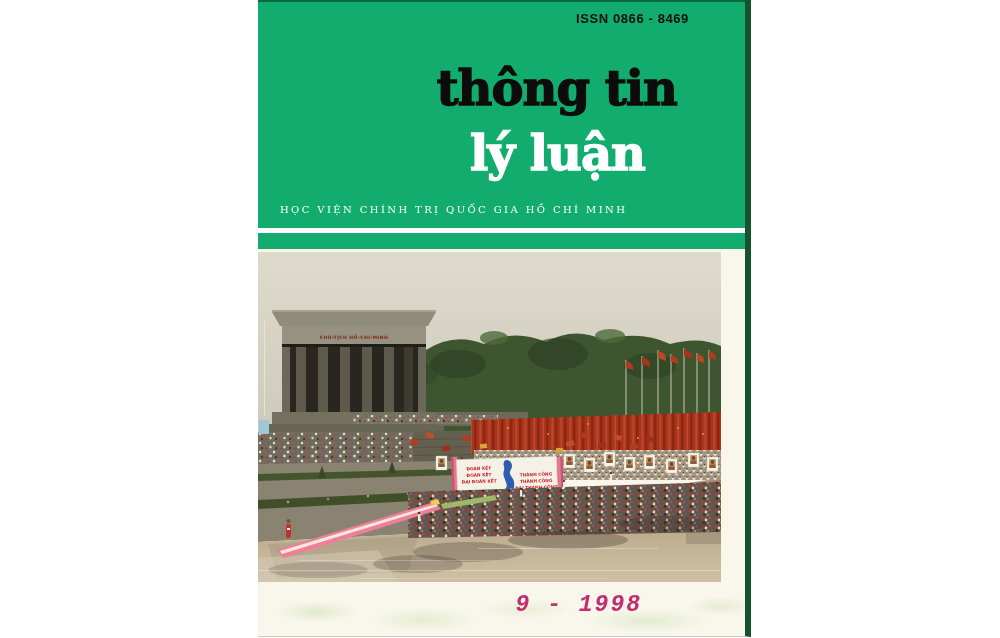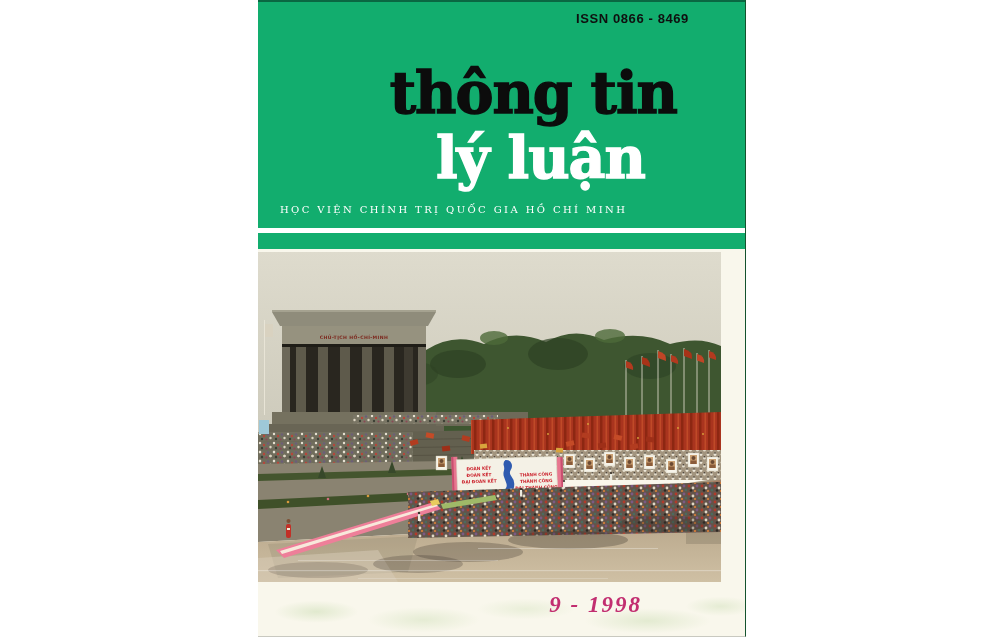--- a/index.html
+++ b/index.html
@@ -1,45 +1,45 @@
 <!DOCTYPE html>
 <html><head>
 <meta charset="utf-8">
 <style>
   html,body{margin:0;padding:0;background:#ffffff;}
   .page{position:relative;width:1000px;height:638px;background:#ffffff;overflow:hidden;
         font-family:"DejaVu Serif", serif;}
   .cover{position:absolute;left:258px;top:0;width:487px;height:636px;background:#f9f7ec;
-         border-right:1px solid #14532d;border-bottom:1px solid #c9c9c0;}
+         border-right:6px solid #14532d;border-bottom:1px solid #c9c9c0;}
   
   .header{position:absolute;left:0;top:0;width:100%;height:228px;background:#12ad6e;
           border-top:2px solid #0a6742;box-sizing:border-box;}
   .issn{position:absolute;left:318px;top:9px;font-family:"Liberation Sans",sans-serif;
         font-weight:bold;font-size:13px;letter-spacing:.6px;color:#0f0f0f;}
   .title1,.title2{position:absolute;font-family:"DejaVu Serif",serif;font-weight:bold;
-        font-size:57px;line-height:1;-webkit-text-stroke:1.4px;letter-spacing:-1px;}
+        font-size:48px;line-height:1;-webkit-text-stroke:1.4px;letter-spacing:-1px;}
   .title1{top:62px;right:68px;color:#0c0c0c;}
   .title2{top:127px;right:100px;color:#ffffff;}
   .subtitle{position:absolute;left:22px;top:202px;color:#ffffff;font-size:10px;
         letter-spacing:2.4px;white-space:nowrap;}
   .rule-white{position:absolute;left:0;top:228px;width:100%;height:5px;background:#ffffff;}
   .rule-green{position:absolute;left:0;top:233px;width:100%;height:16px;background:#12ad6e;}
   
   .photo{position:absolute;left:0;top:252px;width:463px;height:330px;}
   .photo svg{display:block;}
   
   .bottomband{position:absolute;left:0;top:582px;width:100%;height:54px;background:#f9f7ec;
       background-image:
         radial-gradient(60px 16px at 12% 55%, rgba(205,222,182,.55), transparent 70%),
         radial-gradient(80px 18px at 34% 70%, rgba(205,222,182,.45), transparent 70%),
         radial-gradient(70px 15px at 55% 50%, rgba(210,226,188,.40), transparent 70%),
         radial-gradient(90px 18px at 80% 72%, rgba(205,222,182,.50), transparent 70%),
         radial-gradient(50px 14px at 95% 45%, rgba(205,222,182,.45), transparent 70%);}
   .issue{position:absolute;right:103px;top:10px;color:#c22e70;font-style:italic;
-        font-weight:bold;font-size:23px;letter-spacing:2px;font-family:Liberation Serif, serif;}
+        font-weight:bold;font-size:23px;letter-spacing:2px;font-family:Liberation Mono, monospace;}
 </style>
 </head>
 <body>
 
 <div class="page">
   <div class="cover">
 
     <div class="header">
       <div class="issn">ISSN 0866 - 8469</div>
       <div class="title1">thông tin</div>

